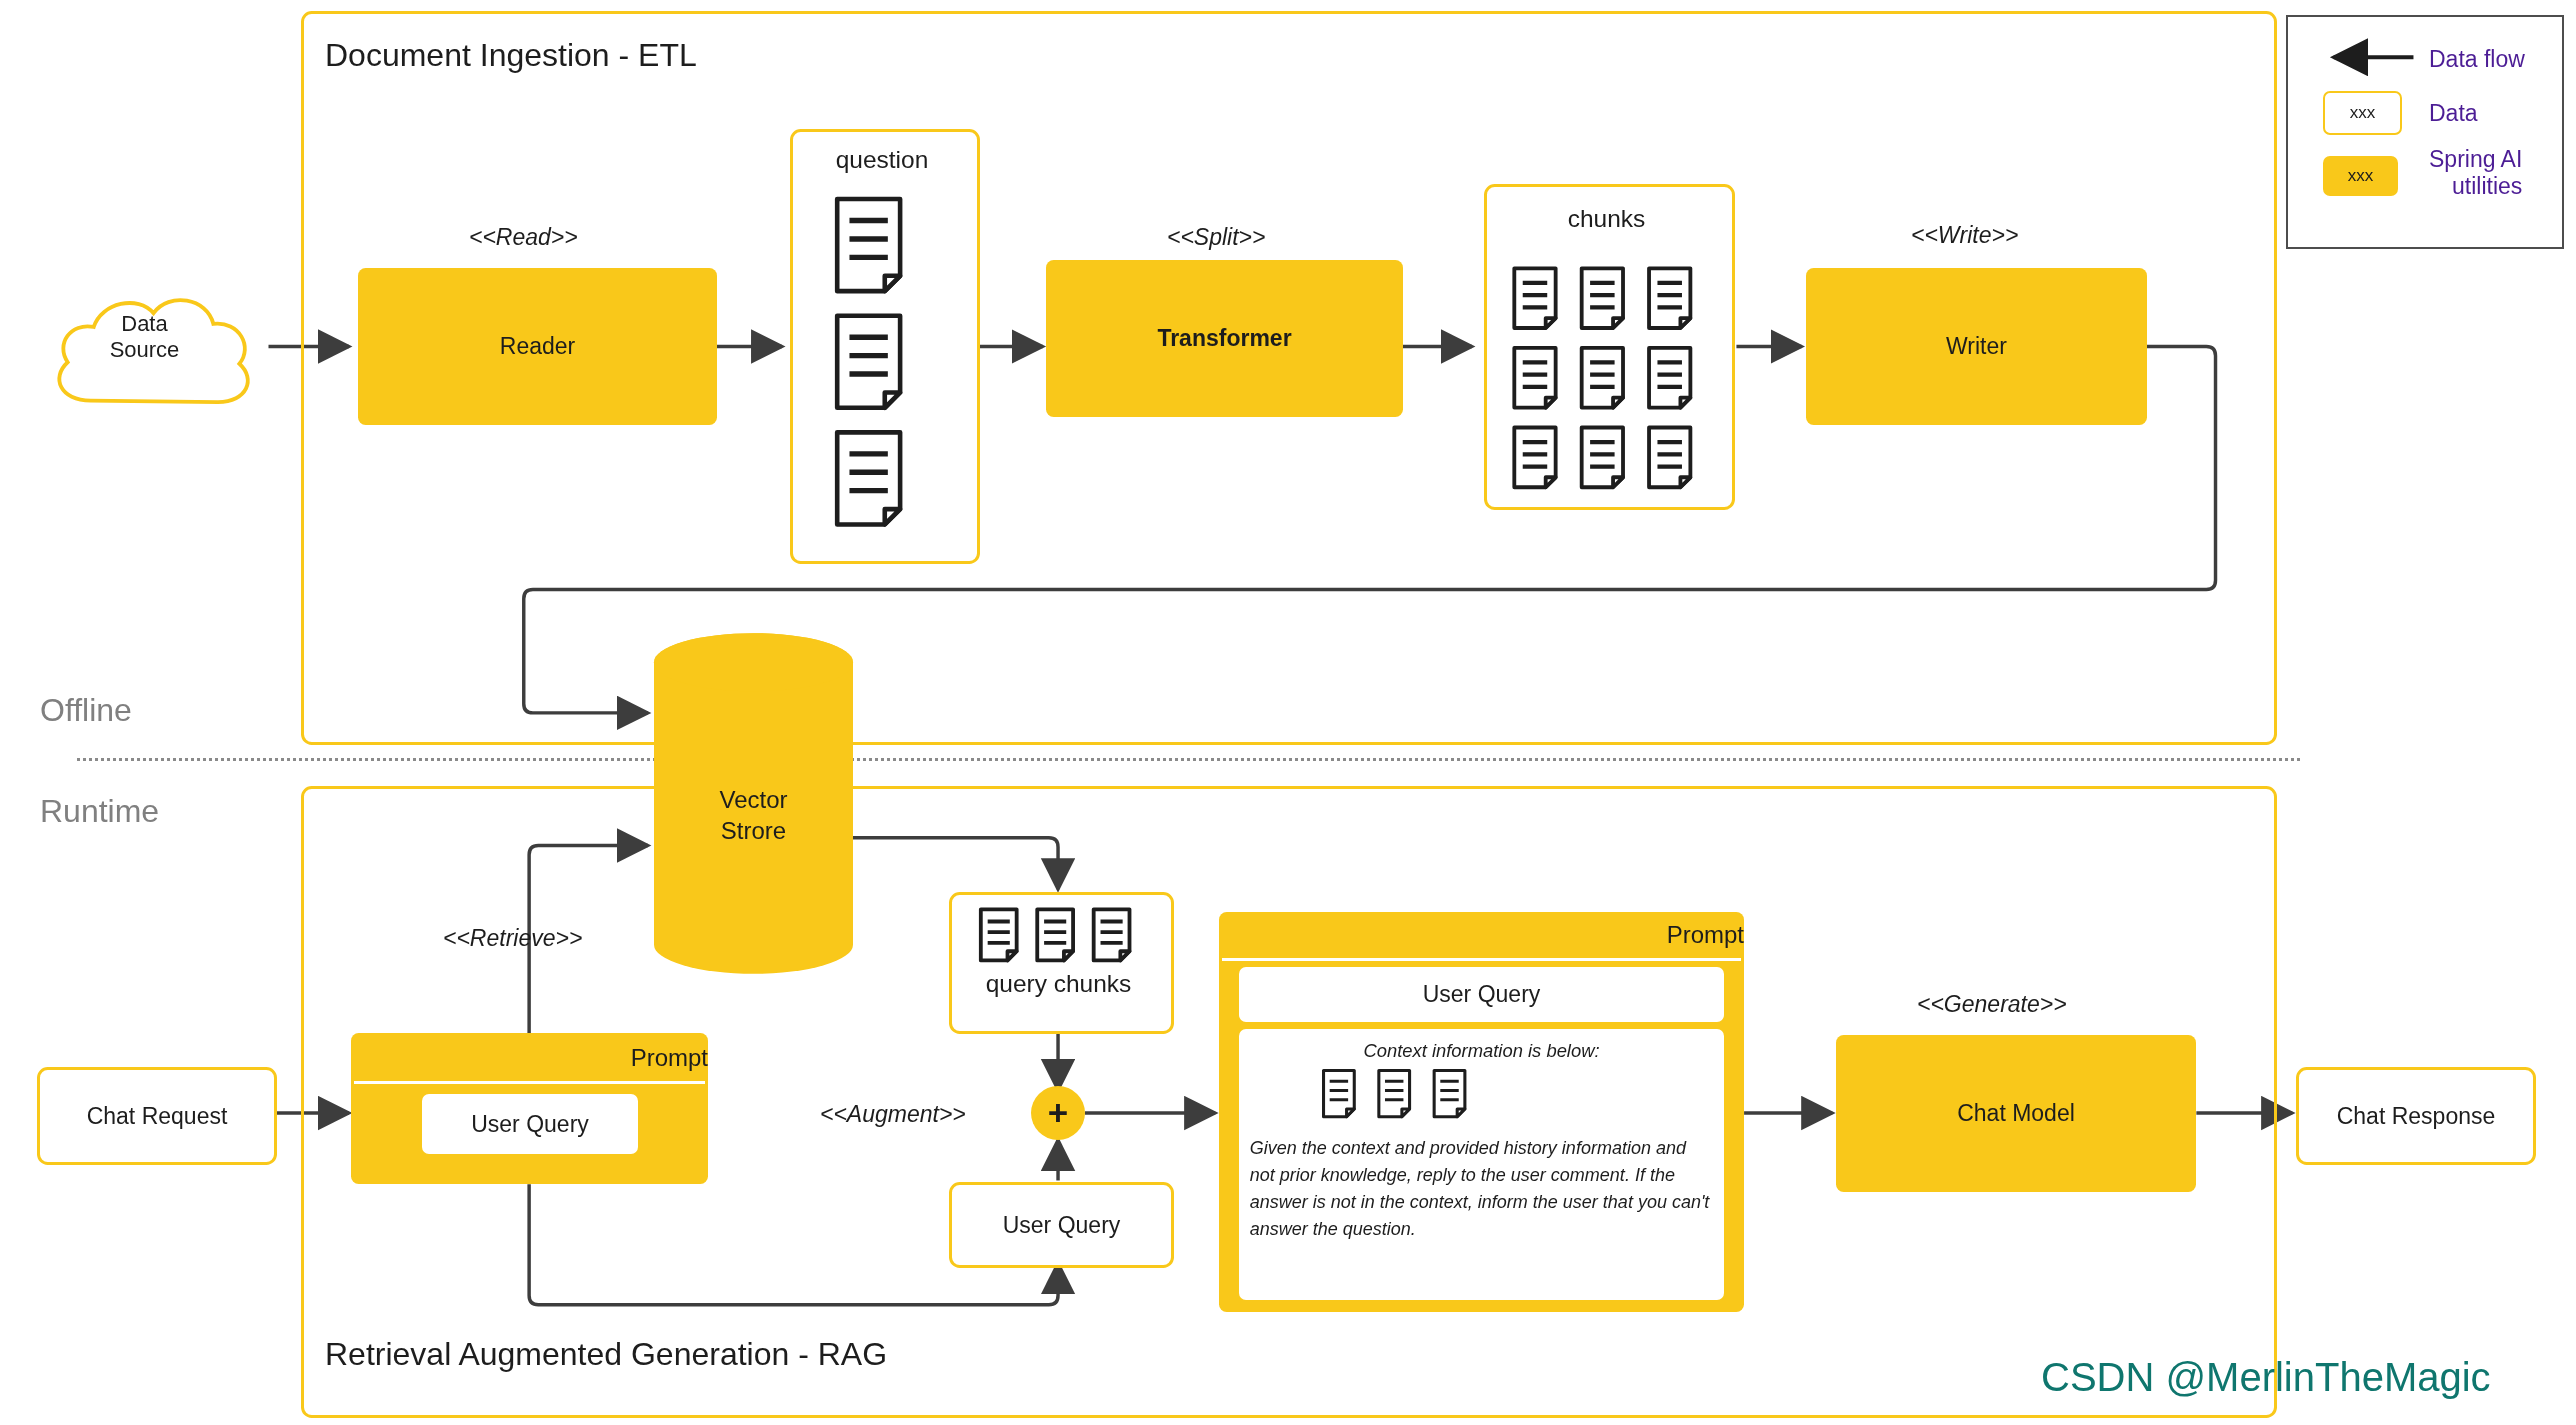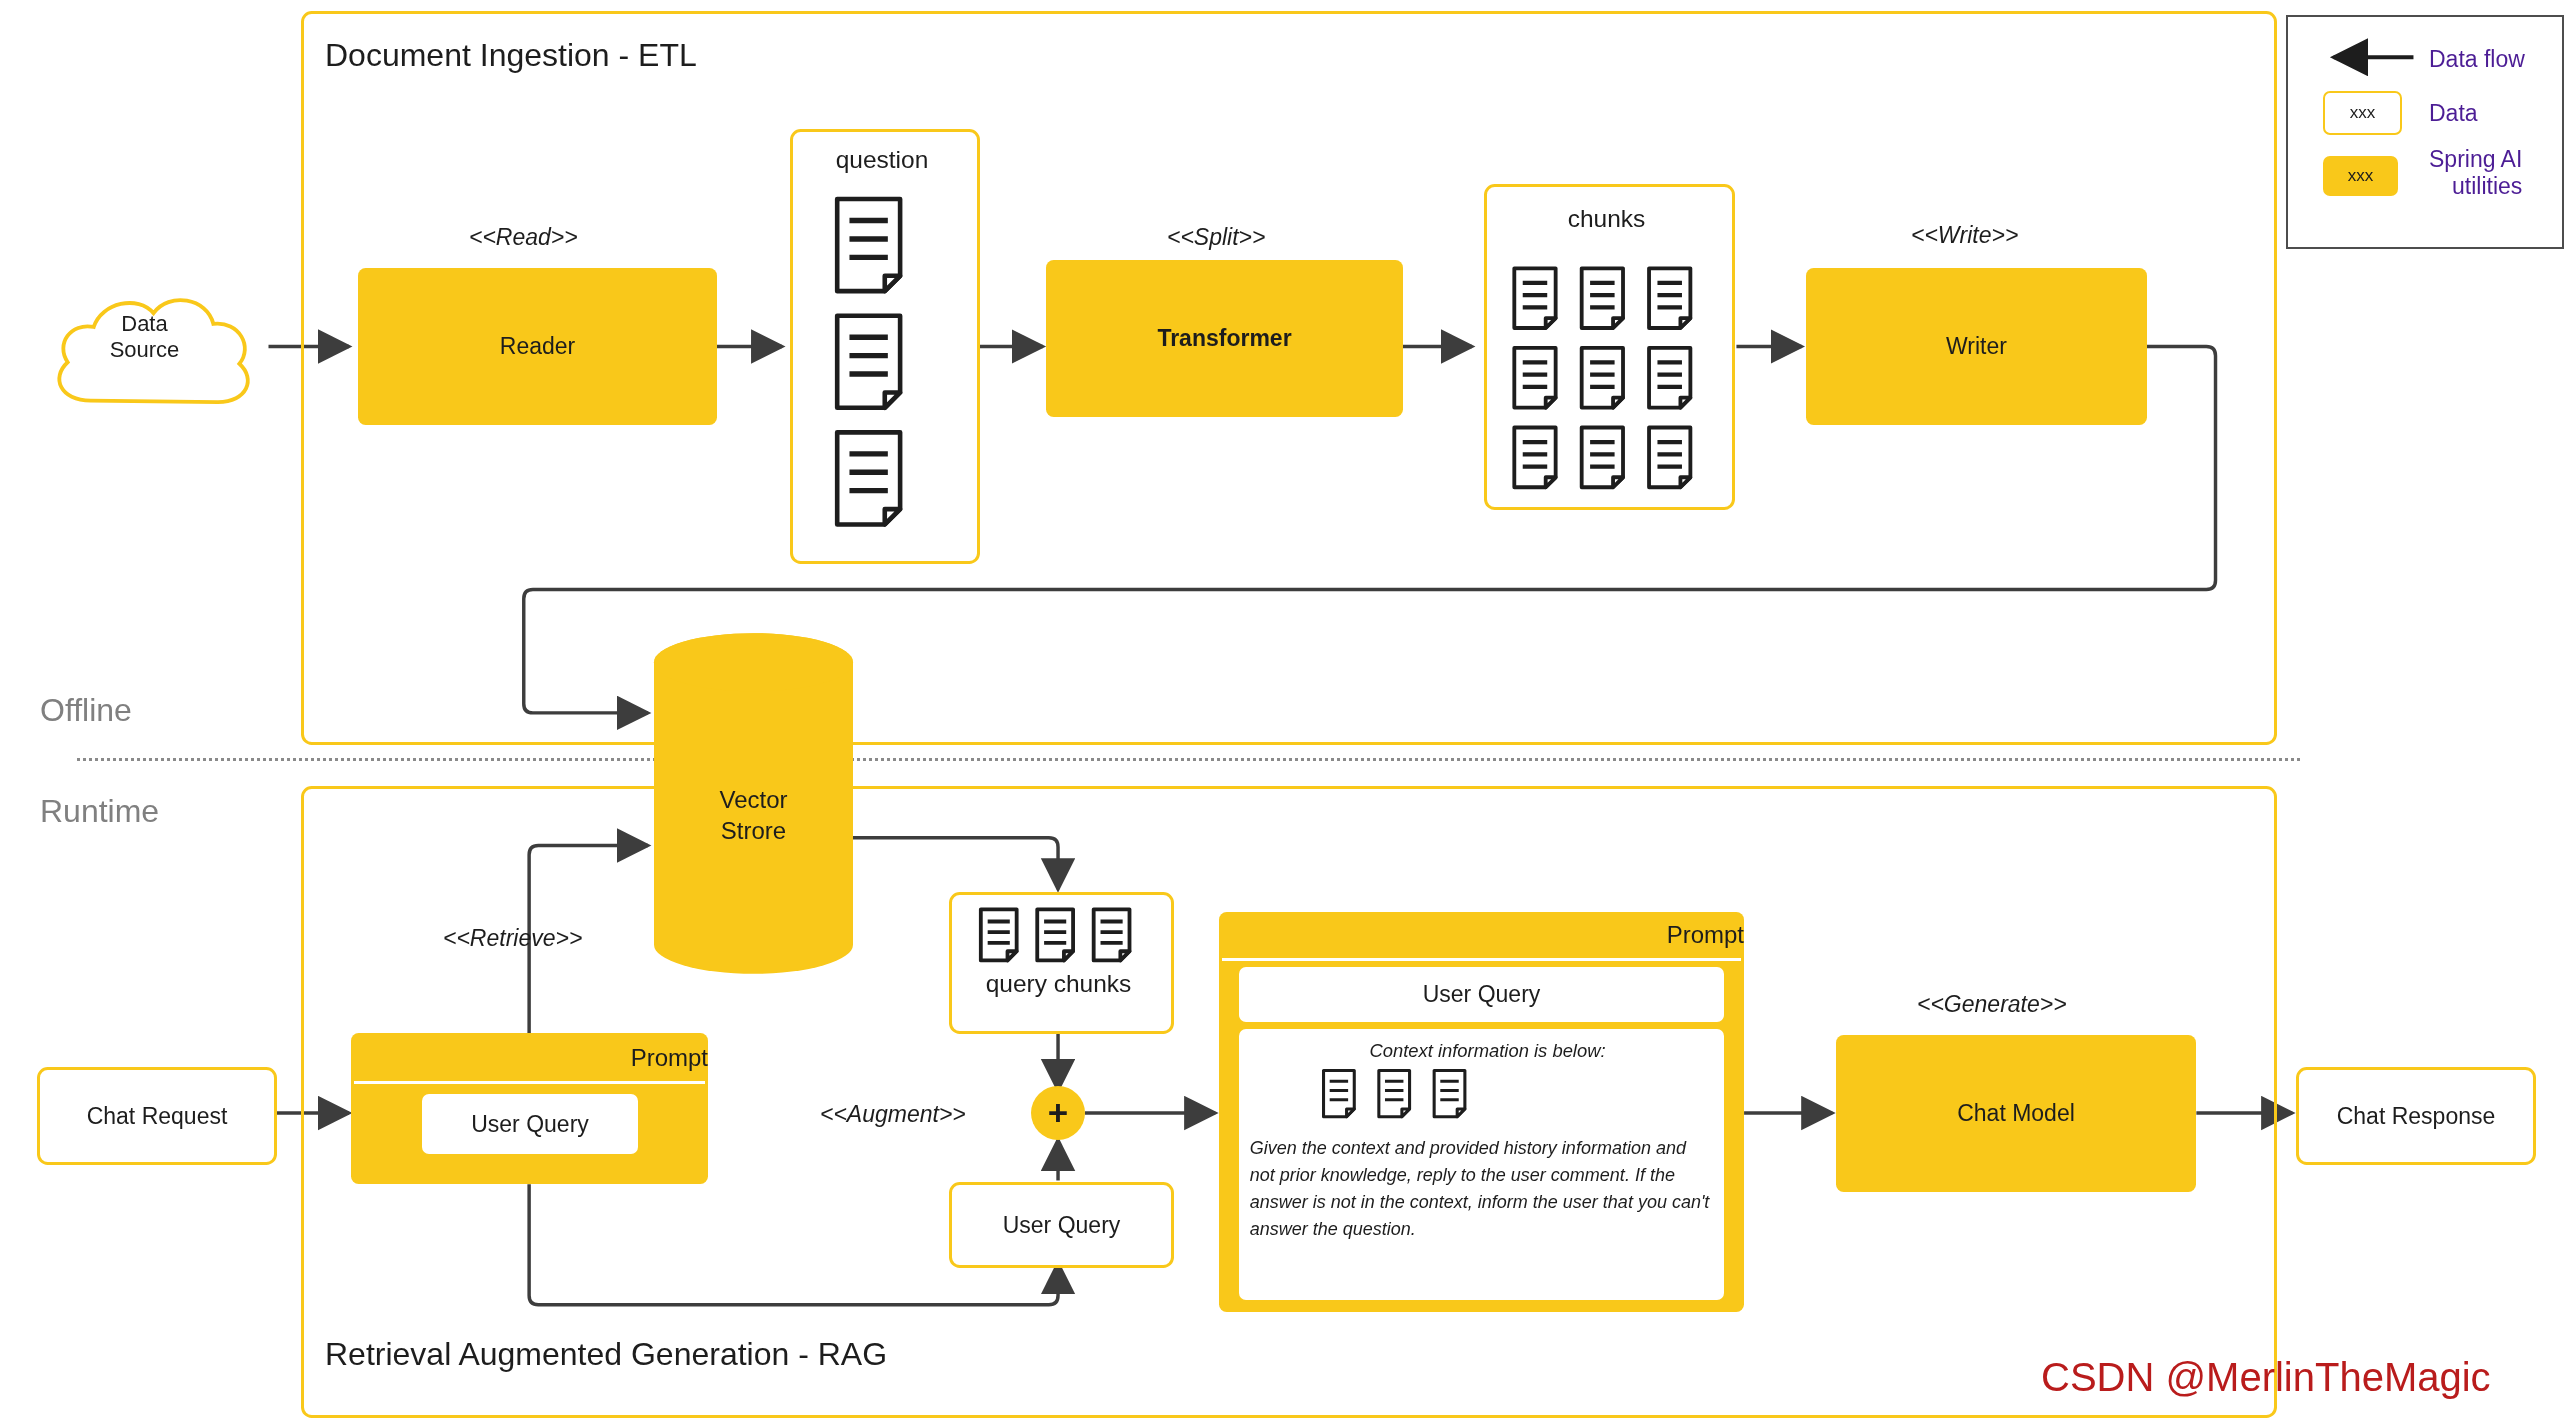--- a/index.html
+++ b/index.html
@@ -59,21 +59,21 @@
 
   
   .legend{position:absolute;border:2.3px solid #4d4d4d;background:#ffffff;}
   .legend-label{position:absolute;font-size:23px;color:#4c1d95;line-height:1.18;white-space:pre-line;text-align:right;}
   .legend-swatch-data{position:absolute;background:#ffffff;border:2.3px solid #F9C81A;border-radius:7px;
         display:flex;align-items:center;justify-content:center;font-size:17px;color:#1d1d1d;}
   .legend-swatch-util{position:absolute;background:#F9C81A;border-radius:7px;
         display:flex;align-items:center;justify-content:center;font-size:17px;color:#1d1d1d;}
 
   
-  .watermark{position:absolute;font-size:40px;color:#b91c1c;white-space:nowrap;}
+  .watermark{position:absolute;font-size:40px;color:#0f766e;white-space:nowrap;}
 
   svg{overflow:visible;}
 </style>
 </head>
 <body>
 
 <svg class="abs" style="left:0;top:0;width:2576px;height:1425px;pointer-events:none;" viewBox="0 0 3360 1859" width="2576" height="1425">
   <defs>
     <marker id="ah" markerWidth="12" markerHeight="12" refX="9" refY="5" orient="auto" markerUnits="strokeWidth">
       <path d="M0,0 L10,5 L0,10 z" fill="#3d3d3d"></path>
@@ -258,21 +258,21 @@
 <div class="stereo" style="left:820px;top:1101px;">&lt;&lt;Augment&gt;&gt;</div>
 <div class="plus-circle" style="left:1031px;top:1086px;width:54px;height:54px;">+</div>
 
 <div class="datanode" style="left:949px;top:1182px;width:219px;height:80px;">User Query</div>
 
 <div class="prompt-box" style="left:1219px;top:912px;width:525px;height:400px;">
   <div class="prompt-head" style="top:9.2px;">Prompt</div>
   <div class="prompt-rule" style="top:46px;"></div>
   <div class="inner-white" style="left:20px;top:55px;width:485px;height:55px;">User Query</div>
   <div class="prompt-body" style="left:20px;top:117px;width:485px;height:271px;">
-    <div class="ctx-line" style="top:10.7px;padding-left:6px;">Context information is below:</div>
+    <div class="ctx-line" style="top:10.7px;">Context information is below:</div>
     <svg class="abs" style="left:83px;top:40px;width:169px;height:60px;" viewBox="0 0 220 78" width="169" height="60">
       <g fill="#ffffff" stroke="#1d1d1d" stroke-width="4" stroke-linejoin="round">
         <g>
             <path d="M2,2 H42 V52 L32,62 H2 Z"></path>
             <path d="M32,62 V52 H42 Z" fill="#ffffff"></path>
             <path d="M10,16 H34 M10,28 H34 M10,40 H34" stroke-width="4" fill="none"></path>
           </g>
         <g transform="translate(72,0)">
             <path d="M2,2 H42 V52 L32,62 H2 Z"></path>
             <path d="M32,62 V52 H42 Z" fill="#ffffff"></path>

